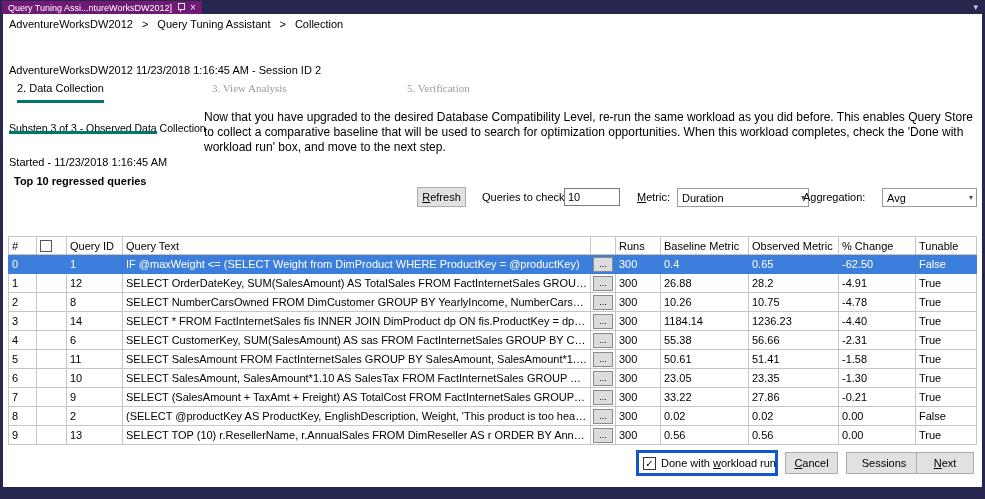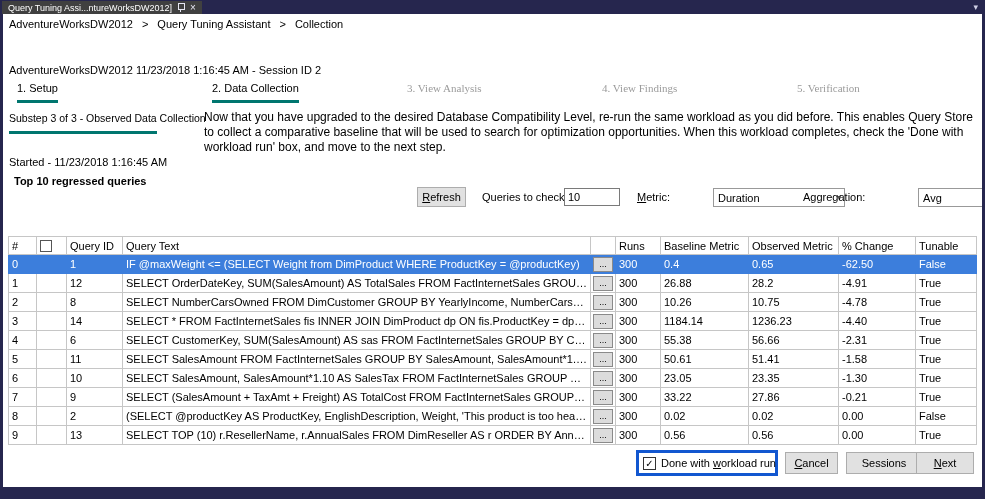--- a/index.html
+++ b/index.html
@@ -1,57 +1,57 @@
 <!DOCTYPE html>
 <html><head>
 <meta charset="utf-8">
 <style>
   * { box-sizing: border-box; margin: 0; padding: 0; }
   body { font-family: "Liberation Sans", sans-serif; background: #888; }
   .window { position: relative; width: 985px; height: 499px; background: #26264e; overflow: hidden; }
 
   
   .titlebar { position: absolute; left: 0; top: 0; width: 985px; height: 14px; background: #26264e; }
-  .tab { position: absolute; left: 2px; top: 1px; height: 13px; background: #404040; color: #fff;
+  .tab { position: absolute; left: 2px; top: 1px; height: 13px; background: #701a75; color: #fff;
          display: flex; align-items: center; gap: 5px; padding: 0 6px; font-size: 9px; white-space: nowrap; }
   .pin-icon { position: relative; width: 8px; height: 10px; display: inline-block; }
   .pin-icon::before { content: ""; position: absolute; left: 1px; top: 0; width: 5px; height: 5px; border: 1px solid #e6e6f2; }
   .pin-icon::after { content: ""; position: absolute; left: 3px; top: 6px; width: 1px; height: 3px; background: #e6e6f2; }
   .close-icon { font-size: 10px; line-height: 10px; color: #e6e6f2; }
   .menu-drop-icon { position: absolute; right: 7px; top: 2px; color: #cfcfe6; font-size: 9px; }
 
   .content { position: absolute; left: 3px; top: 14px; width: 979px; height: 473px; background: #fff; color: #000; overflow: hidden; }
   .statusbar { position: absolute; left: 0; top: 487px; width: 985px; height: 12px; background: #26264e; }
 
   .breadcrumb { position: absolute; left: 6px; top: 4px; font-size: 11px; display: flex; gap: 9px; align-items: center; }
   .session-line { position: absolute; left: 6px; top: 28px; font-size: 11px; margin-top: 22px; }
 
   .steps { position: absolute; left: 14px; top: 68px; display: flex; }
   .step { width: 195px; font-size: 11px; }
   .step-label { display: inline-block; padding-bottom: 6px; }
   .step.done .step-label, .step.active .step-label { border-bottom: 3px solid #00766f; }
   .step.pending { color: #9b9b9b; font-family: Liberation Serif, serif; }
 
-  .substep-label { position: absolute; left: 6px; top: 98px; font-size: 10.5px; white-space: nowrap; }
+  .substep-label { position: absolute; left: 6px; top: 108px; font-size: 10.5px; white-space: nowrap; }
   .substep-underline { position: absolute; left: 6px; top: 117px; width: 148px; height: 3px; background: #00766f; }
   .description { position: absolute; left: 201px; top: 96px; width: 772px; font-size: 12px; line-height: 15px; }
 
   .started-line { position: absolute; left: 6px; top: 142px; font-size: 11px; }
   .table-title { position: absolute; left: 11px; top: 161px; font-size: 11px; font-weight: bold; }
 
   .btn { background: #e1e1e1; border: 1px solid #adadad; font-size: 11px; font-family: inherit;
          display: flex; align-items: center; justify-content: center; cursor: default; color: #000; }
   .refresh-btn { position: absolute; left: 414px; top: 173px; width: 49px; height: 20px; }
   .field-label { position: absolute; font-size: 11px; }
   .queries-label { left: 479px; top: 177px; }
   .queries-input { position: absolute; left: 561px; top: 174px; width: 56px; height: 18px;
                    border: 1px solid #7a7a7a; font-size: 11px; font-family: inherit; padding: 0 3px; }
   .metric-label { left: 634px; top: 177px; }
   .combo { position: absolute; height: 19px; background: #fff; border: 1px solid #999;
-           display: flex; align-items: center; justify-content: space-between; font-size: 11px; padding: 0 3px 0 4px; margin-left: 36px; }
+           display: flex; align-items: center; justify-content: space-between; font-size: 11px; padding: 0 3px 0 4px; }
   .metric-combo { left: 674px; top: 174px; width: 132px; }
   .agg-label { left: 800px; top: 177px; }
   .agg-combo { left: 879px; top: 174px; width: 95px; }
   .combo-arrow { color: #555; font-size: 8px; }
 
   .grid { position: absolute; left: 5px; top: 222px; width: 968px; border-collapse: collapse; table-layout: fixed; font-size: 11px; }
   .grid th, .grid td { border: 1px solid #c6c6c6; padding: 0 3px; height: 18px; overflow: hidden;
                        white-space: nowrap; text-align: left; font-weight: normal; }
   .grid td { height: 19px; }
   .c-qtext { white-space: pre; text-overflow: ellipsis; }
@@ -90,31 +90,25 @@
       <span>AdventureWorksDW2012</span>
       <span>&gt;</span>
       <span>Query Tuning Assistant</span>
       <span>&gt;</span>
       <span>Collection</span>
     </div>
 
     <div class="session-line">AdventureWorksDW2012 11/23/2018 1:16:45 AM - Session ID 2</div>
 
     <div class="steps">
-      <div class="step done">
-        <span class="step-label">1. Setup</span>
-      </div>
       <div class="step active">
         <span class="step-label">2. Data Collection</span>
       </div>
       <div class="step pending">
         <span class="step-label">3. View Analysis</span>
-      </div>
-      <div class="step pending">
-        <span class="step-label">4. View Findings</span>
       </div>
       <div class="step pending">
         <span class="step-label">5. Verification</span>
       </div>
     </div>
 
     <div class="substep-label">Substep 3 of 3 - Observed Data Collection</div>
     <div class="substep-underline"></div>
     <div class="description">Now that you have upgraded to the desired Database Compatibility Level, re-run the same workload as you did before. This enables Query Store to collect a comparative baseline that will be used to search for optimization opportunities. When this workload completes, check the 'Done with workload run' box, and move to the next step.</div>
 

